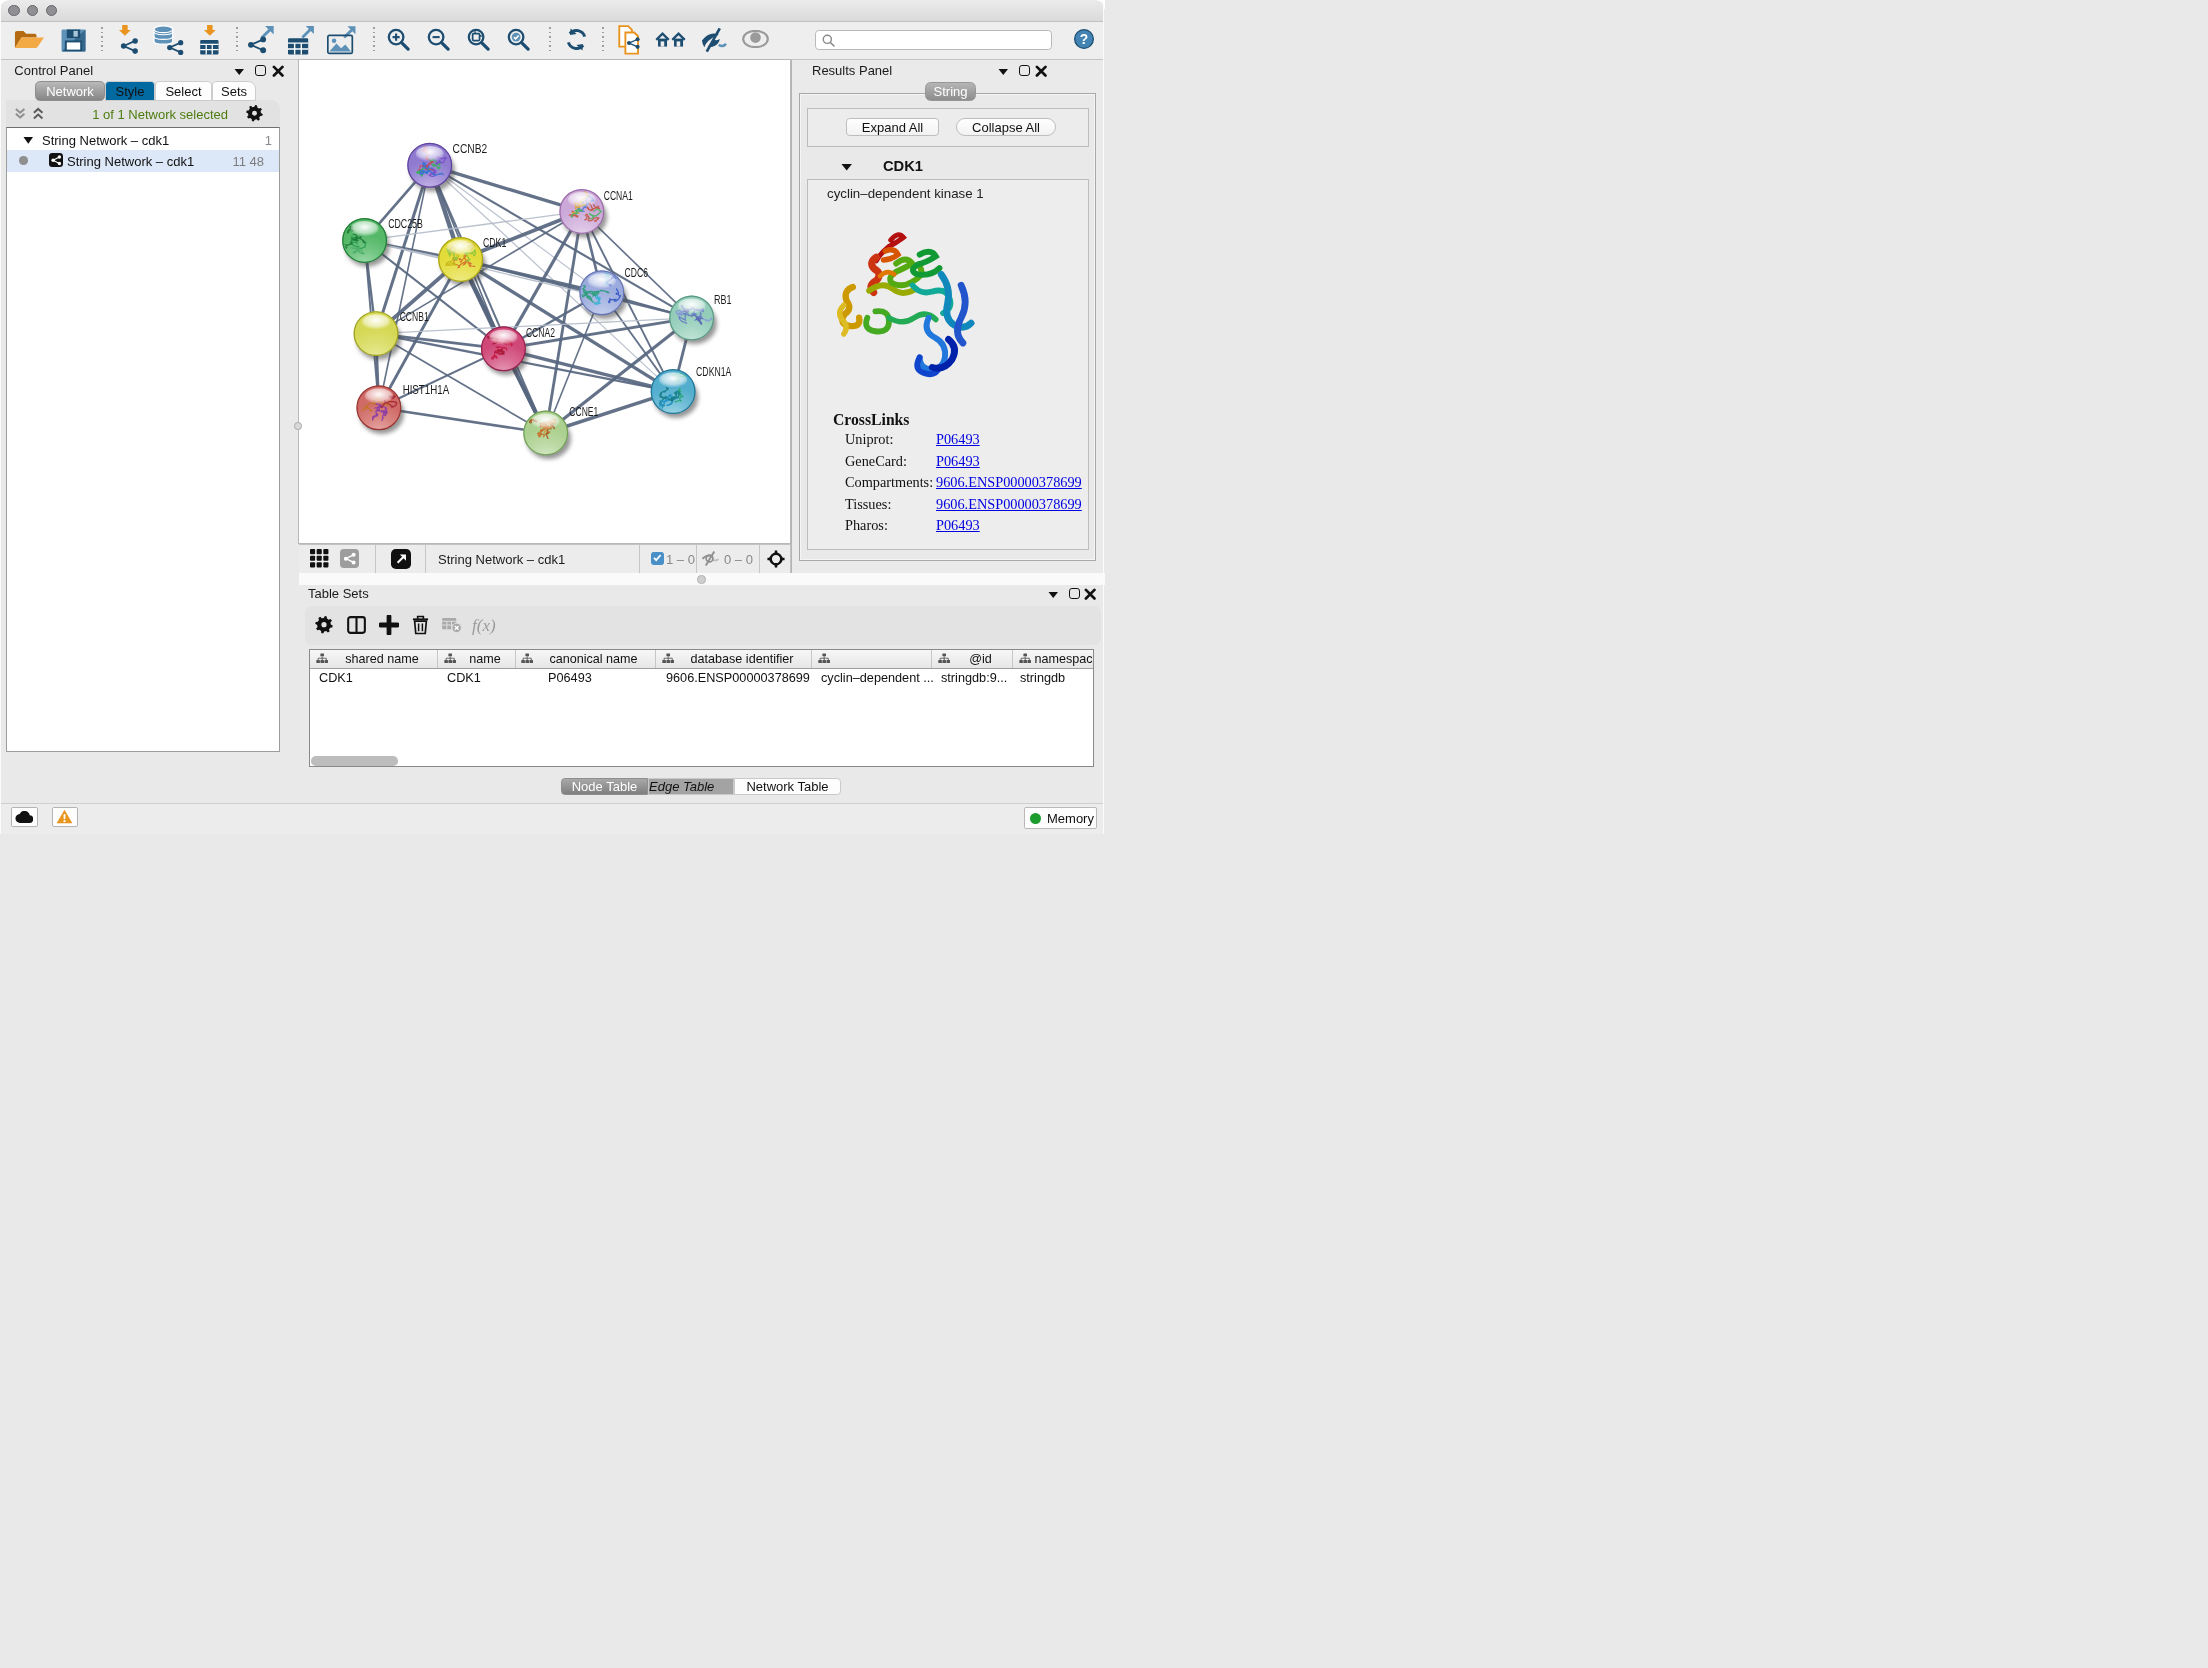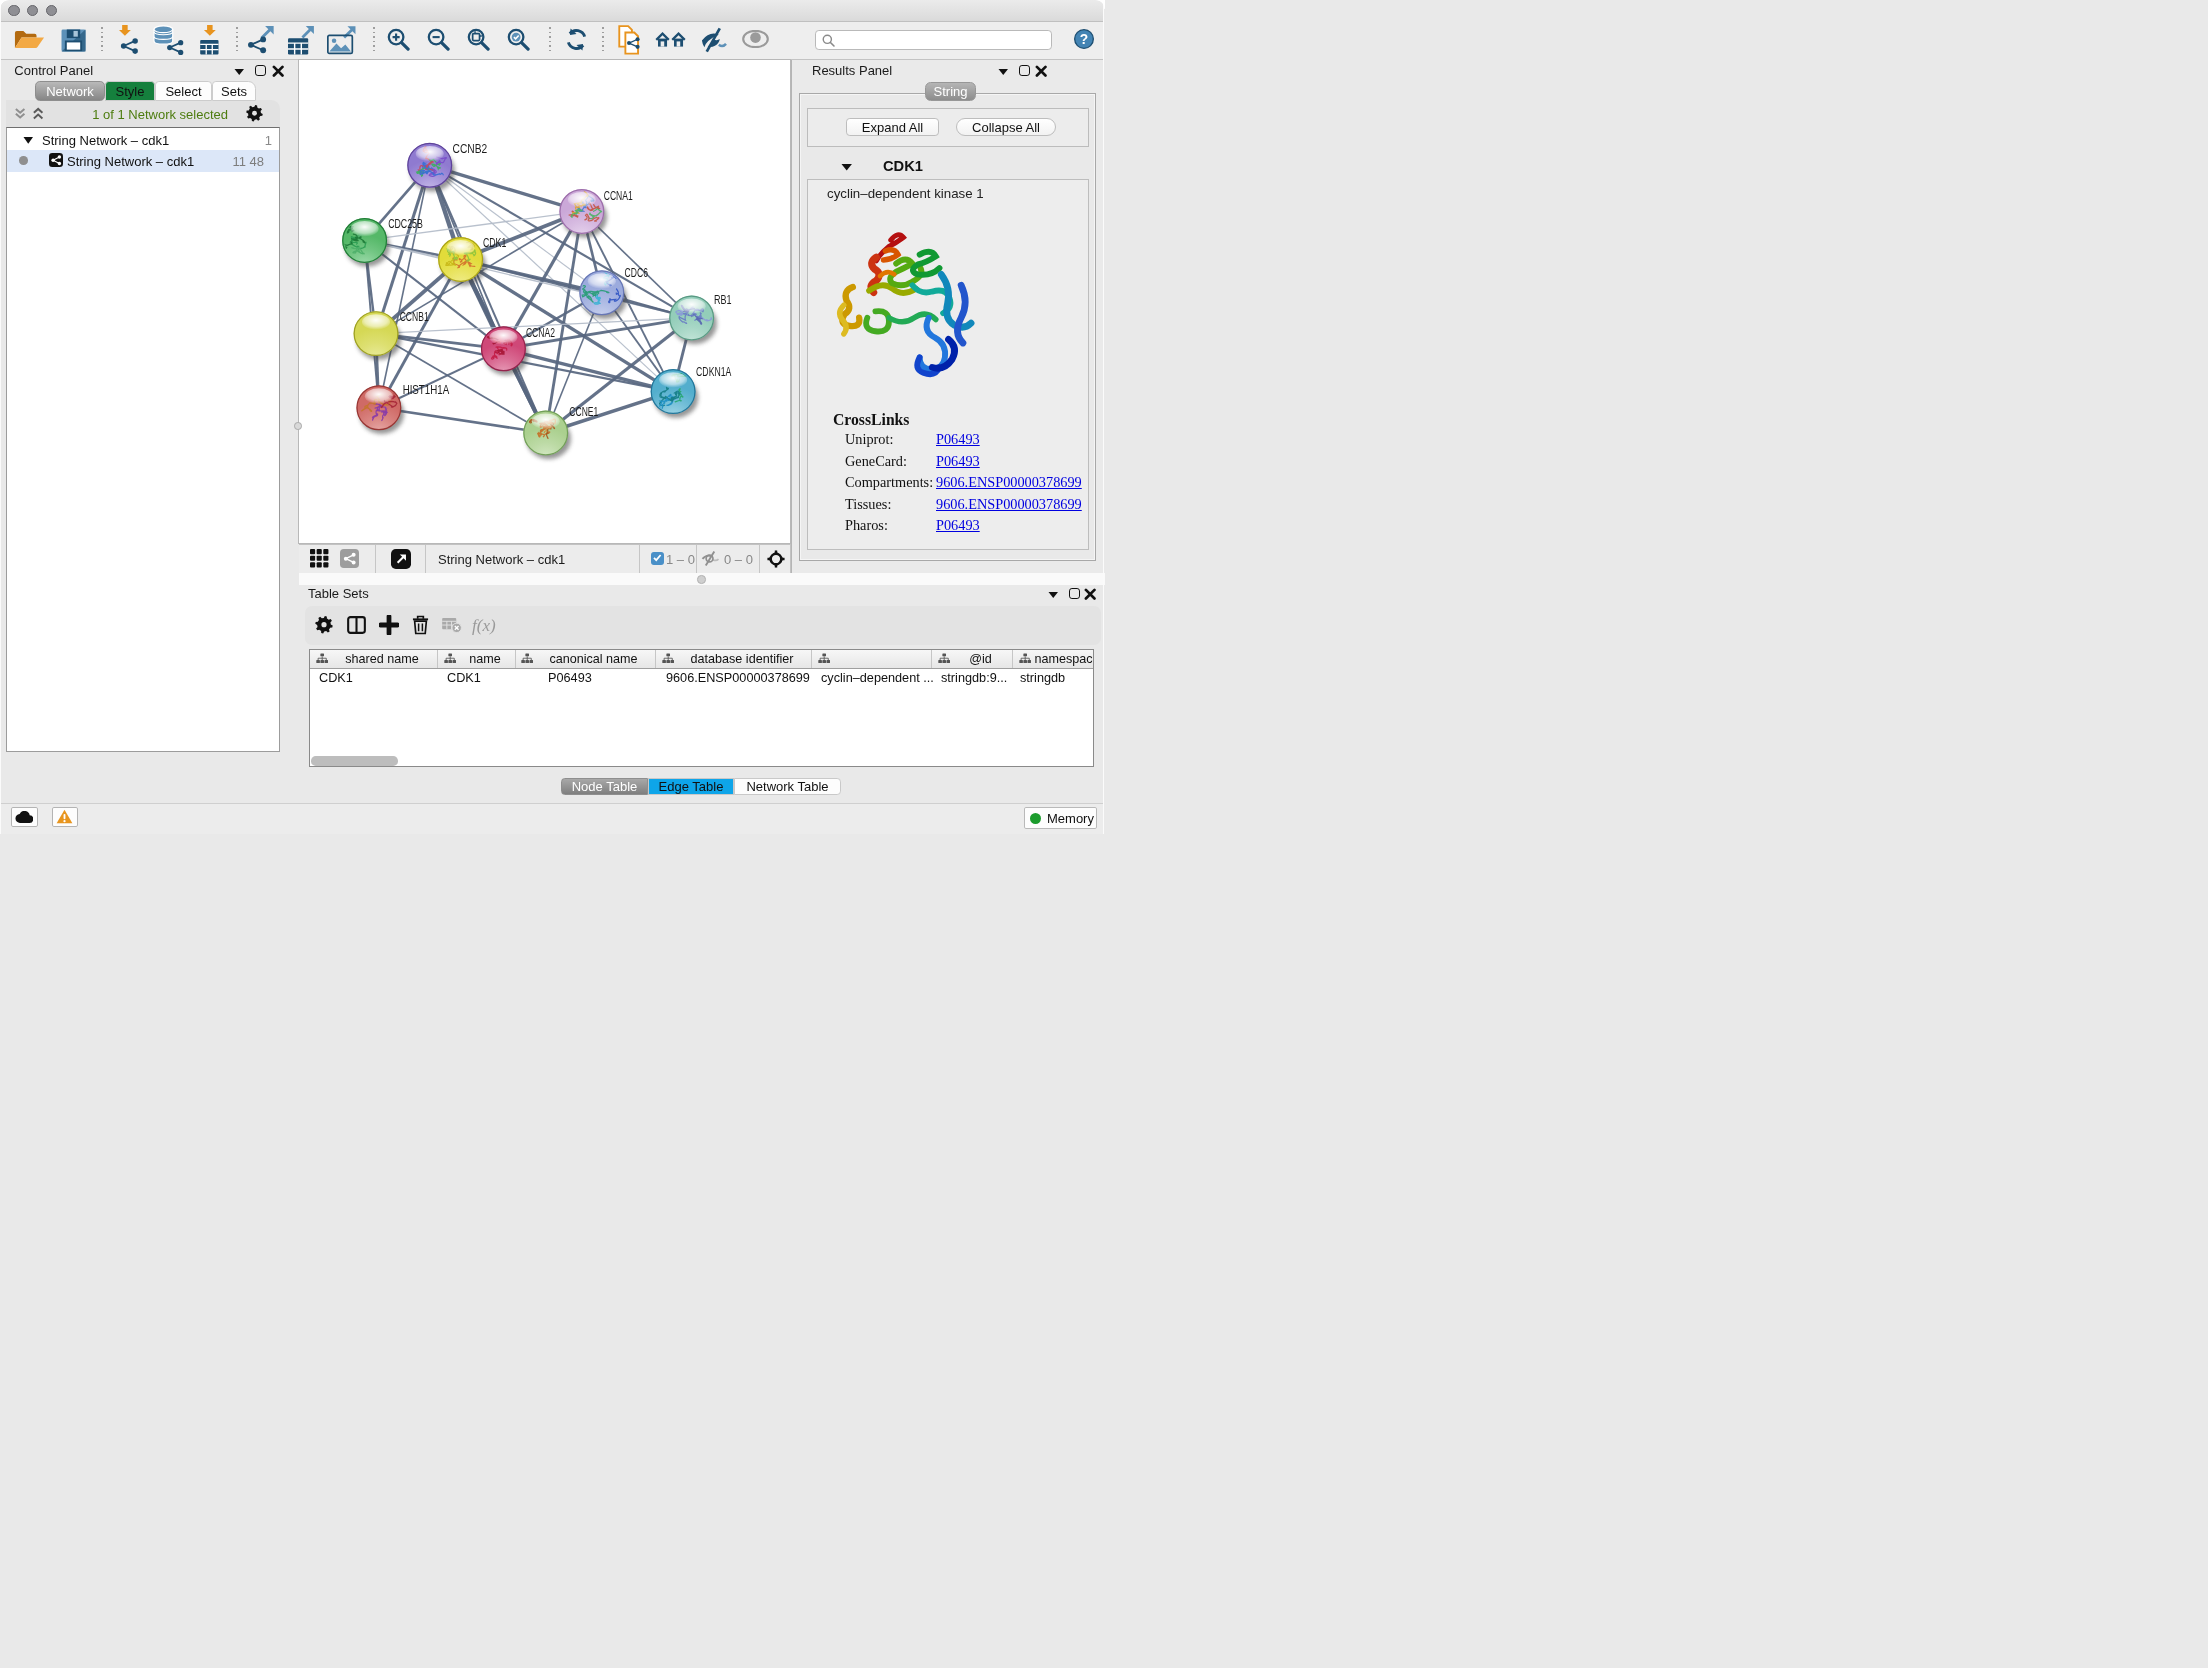--- a/index.html
+++ b/index.html
@@ -175,21 +175,21 @@
   </svg>
 <div class="abs" style="left:14.3px;top:63px;font-size:13px;color:#1a1a1a;">Control Panel</div>
 <svg class="ico" style="left:234px;top:68px" width="10.5" height="7.6" viewBox="0 0 11 8">
     <path d="M0.5 1 L10.5 1 L5.5 7.5 Z" fill="#111"></path>
   </svg>
 <div class="abs" style="left:255px;top:65px;width:10.5px;height:11.4px;border:1.5px solid #111;border-radius:2.9px;"></div>
 <svg class="ico" style="left:272px;top:65px" width="12.4" height="12.4" viewBox="0 0 13 13">
     <path d="M2 2 L11 11 M11 2 L2 11" stroke="#111" stroke-width="2.8" stroke-linecap="round"></path>
   </svg>
 <div class="abs" style="left:35px;top:81px;width:70px;height:20px;background:linear-gradient(#b9b9b9,#868686);color:#fff;border:1px solid #8e8e8e;border-radius:4.8px;font-size:13px;text-align:center;line-height:19px;z-index:3;">Network</div>
-<div class="abs" style="left:105px;top:81px;width:50px;height:20px;background:#15803d;color:#111;border:1px solid #cccccc;border-radius:3.8px 3.8px 0 0;font-size:13px;text-align:center;line-height:19px;z-index:3;">Style</div>
+<div class="abs" style="left:105px;top:81px;width:50px;height:20px;background:#0369a1;color:#111;border:1px solid #cccccc;border-radius:3.8px 3.8px 0 0;font-size:13px;text-align:center;line-height:19px;z-index:3;">Style</div>
 <div class="abs" style="left:155px;top:81px;width:57px;height:20px;background:#fdfdfd;color:#111;border:1px solid #cccccc;border-radius:3.8px 3.8px 0 0;font-size:13px;text-align:center;line-height:19px;z-index:3;">Select</div>
 <div class="abs" style="left:212px;top:81px;width:44px;height:20px;background:#fdfdfd;color:#111;border:1px solid #cccccc;border-radius:3.8px 7.6px 0 0;font-size:13px;text-align:center;line-height:19px;z-index:3;">Sets</div>
 <div class="abs" style="left:5.7px;top:100px;width:274px;height:27px;background:#e2e2e2;border-radius:0 8.6px 0 0;"></div>
 <svg class="ico" style="left:13.3px;top:107px" width="14.3" height="13.3" viewBox="0 0 15 14">
     <g fill="none" stroke="#8f8f8f" stroke-width="2.1">
       <path d="M3 2 L7.5 6 L12 2"></path>
       <path d="M3 7 L7.5 11 L12 7"></path>
     </g>
   </svg>
 <svg class="ico" style="left:31px;top:107px" width="14.3" height="13.3" viewBox="0 0 15 14">
@@ -817,21 +817,21 @@
   </div>
 <div class="abs" style="left:319px;top:671px;font-size:12.7px;color:#111;white-space:nowrap;">CDK1</div>
 <div class="abs" style="left:447px;top:671px;font-size:12.7px;color:#111;white-space:nowrap;">CDK1</div>
 <div class="abs" style="left:548px;top:671px;font-size:12.7px;color:#111;white-space:nowrap;">P06493</div>
 <div class="abs" style="left:666px;top:671px;font-size:12.7px;color:#111;white-space:nowrap;">9606.ENSP00000378699</div>
 <div class="abs" style="left:821px;top:671px;font-size:12.7px;color:#111;white-space:nowrap;">cyclin–dependent ...</div>
 <div class="abs" style="left:941px;top:671px;font-size:12.7px;color:#111;white-space:nowrap;">stringdb:9...</div>
 <div class="abs" style="left:1020px;top:671px;font-size:12.7px;color:#111;white-space:nowrap;">stringdb</div>
 <div class="abs" style="left:311px;top:756px;width:87px;height:9.5px;background:#bdbdbd;border-radius:4.8px;"></div>
 <div class="abs" style="left:561px;top:778px;width:87px;height:17px;background:linear-gradient(#a8a8a8,#7f7f7f);color:#fff;border:1px solid #8e8e8e;border-radius:3.8px 0 0 3.8px;font-size:13px;text-align:center;line-height:16px;">Node Table</div>
-<div class="abs" style="left:648px;top:778px;width:86px;height:17px;background:#0ea5e9;color:#111;border:1px solid #c9c9c9;border-radius:0;font-size:13px;text-align:center;line-height:16px;">Edge Table</div>
+<div class="abs" style="left:648px;top:778px;width:86px;height:17px;background:#a3a3a3;color:#111;border:1px solid #c9c9c9;border-radius:0;font-size:13px;text-align:left;line-height:16px;font-style:italic;">Edge Table</div>
 <div class="abs" style="left:734px;top:778px;width:107px;height:17px;background:#fdfdfd;color:#111;border:1px solid #c9c9c9;border-radius:0 3.8px 3.8px 0;font-size:13px;text-align:center;line-height:16px;">Network Table</div>
 <div class="abs" style="left:0;top:803px;width:1104px;height:31px;background:#ececec;border-top:1px solid #cfcfcf;"></div>
 <div class="abs" style="left:10.5px;top:807px;width:27.6px;height:20px;background:#fdfdfd;border:1px solid #b4b4b4;border-radius:1.9px;"></div>
 <svg class="ico" style="left:15px;top:811px" width="18" height="12.4" viewBox="0 0 19 13">
     <path d="M5.5 12.5 a4.7 4.7 0 0 1 -0.6 -9.4 a5.6 5.6 0 0 1 10.6 1.3 a3.9 3.9 0 0 1 -0.6 8.1 Z" fill="#111"></path>
   </svg>
 <div class="abs" style="left:52px;top:807px;width:26px;height:20px;background:#fdfdfd;border:1px solid #b4b4b4;border-radius:1.9px;"></div>
 <svg class="ico" style="left:56px;top:809px" width="17" height="15" viewBox="0 0 18 16">
     <path d="M9 0.8 L17.4 15.2 L0.6 15.2 Z" fill="#e8951e"></path>
     <rect x="8" y="5.2" width="2" height="5.6" rx="1" fill="#fff"></rect>

